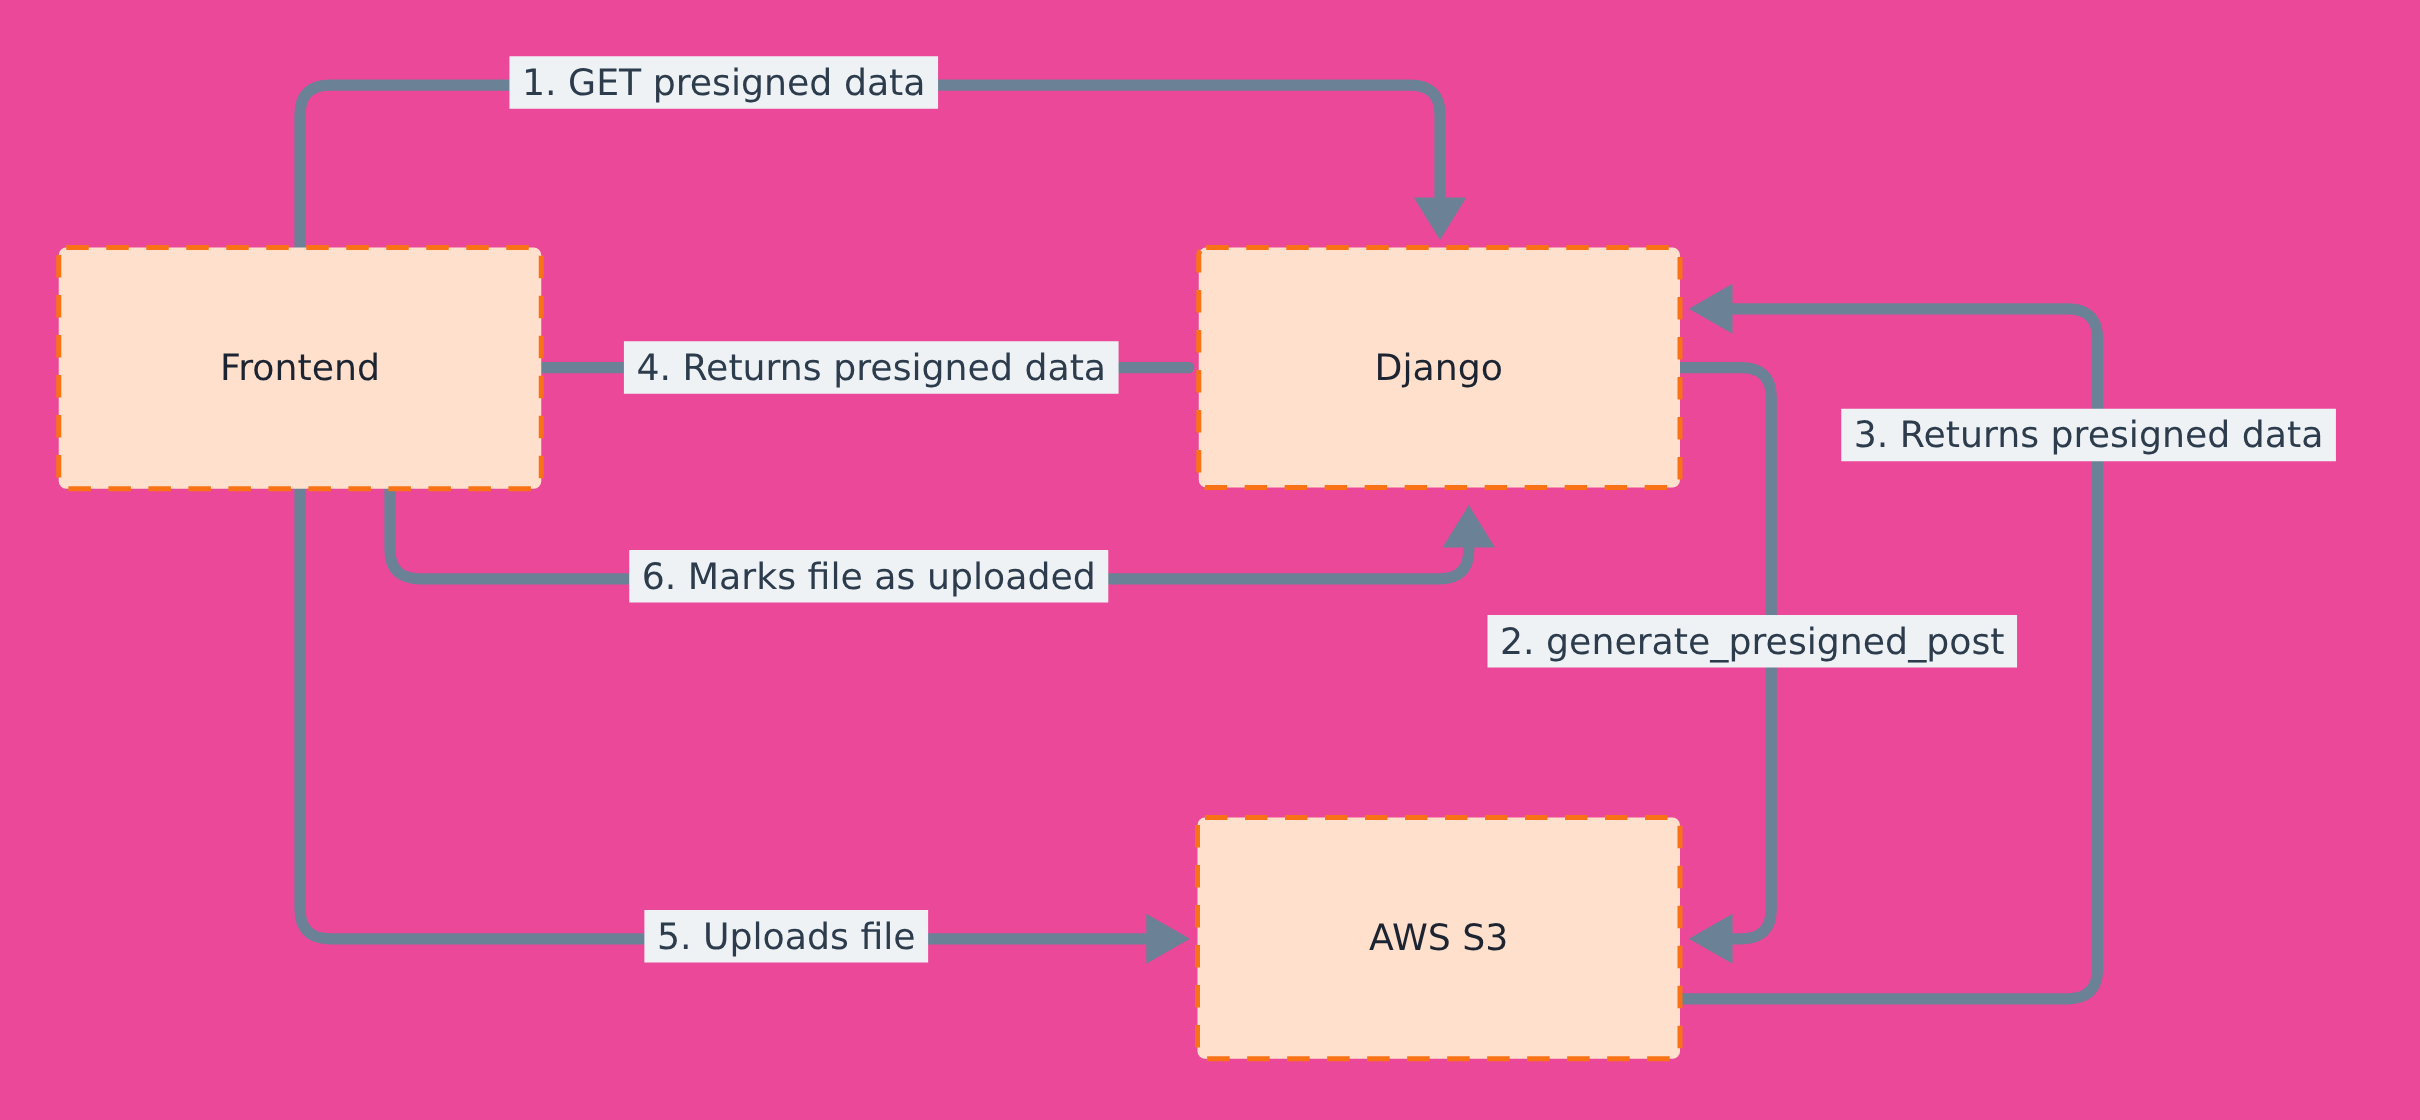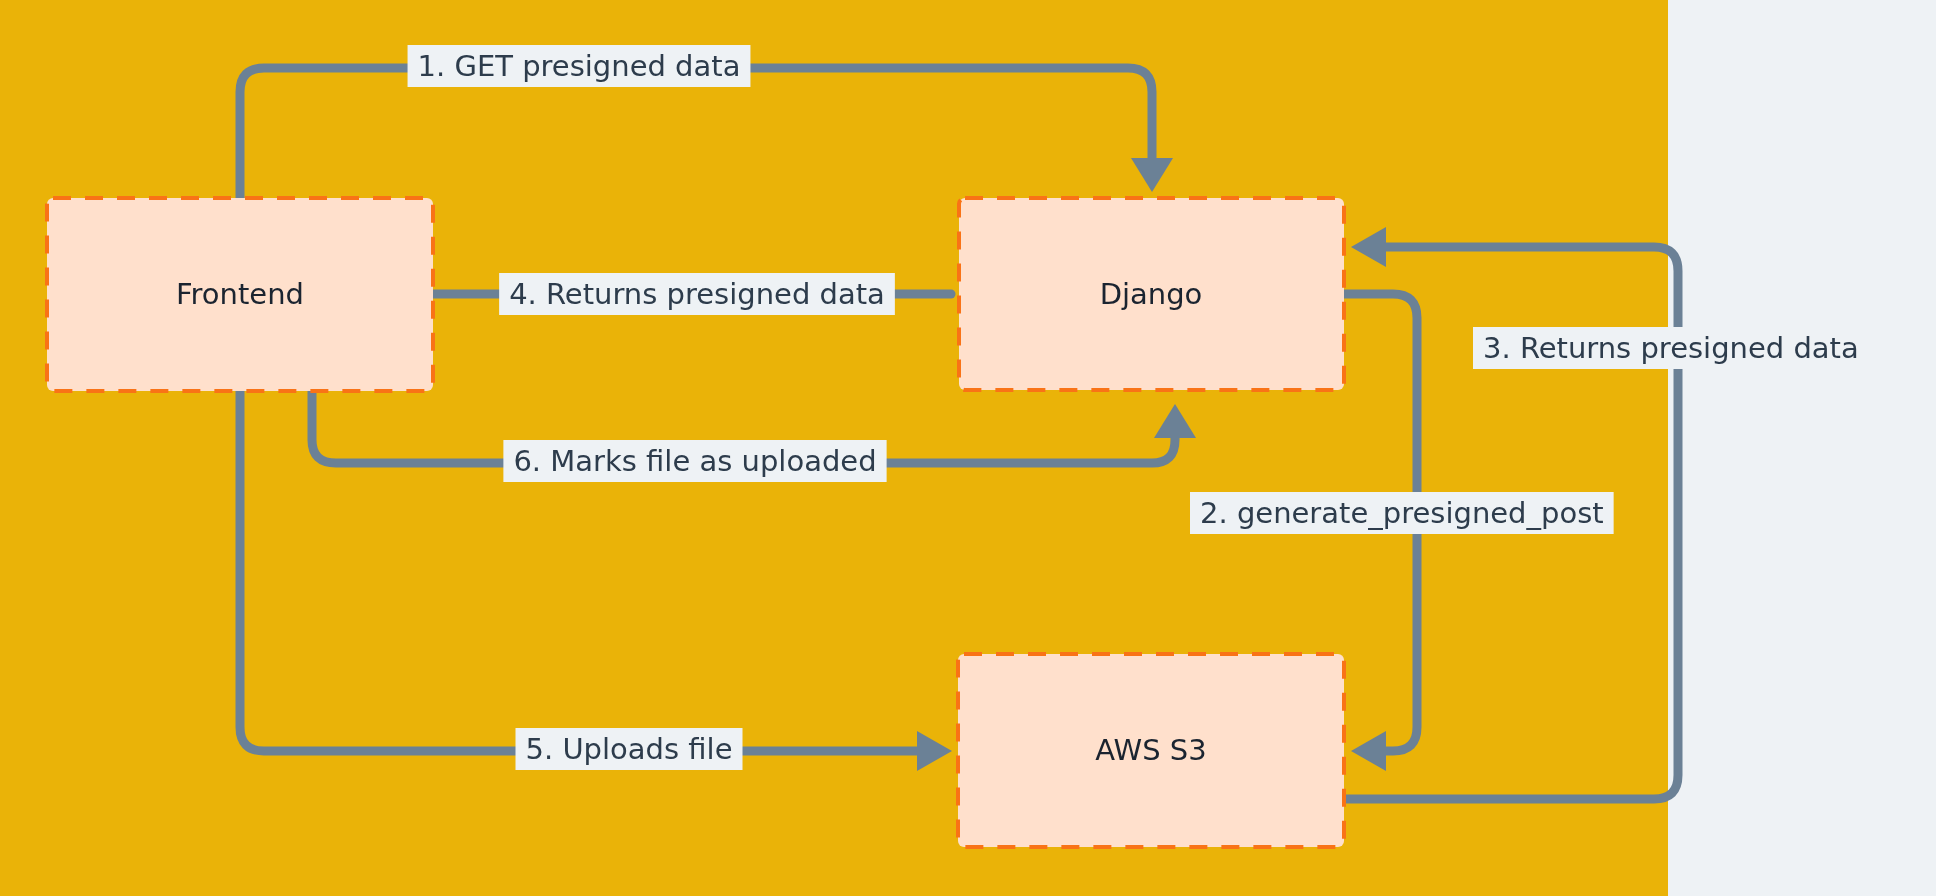--- a/index.html
+++ b/index.html
@@ -8,23 +8,23 @@
     background: #eef2f5;
   }
   body {
     width: 1936px;
     height: 896px;
     overflow: hidden;
     font-family: "DejaVu Sans", sans-serif;
   }
   #diagram-root {
     position: relative;
-    width: 1668px;
+    width: 1936px;
     height: 896px;
-    background: #eab308;
+    background: #ec4899;
   }
   svg.canvas {
     position: absolute;
     inset: 0;
     width: 1936px;
     height: 896px;
     display: block;
   }
   .node-box {
     fill: #ffe0cc;

